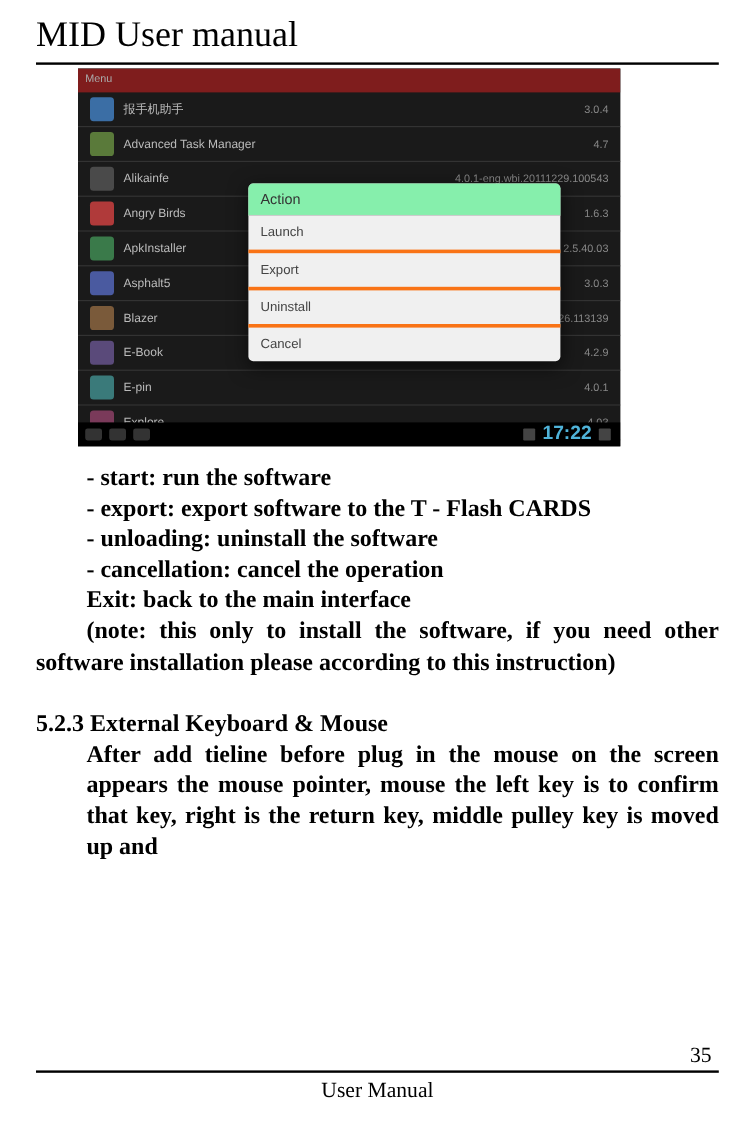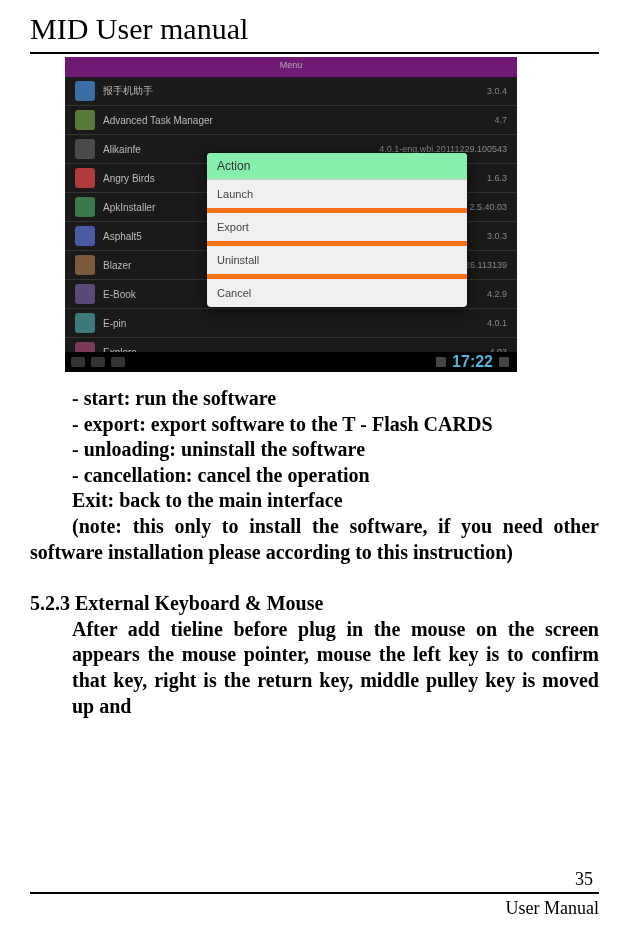--- a/index.html
+++ b/index.html
@@ -23,25 +23,24 @@
       width: 452px;
       height: 315px;
       margin-left: 35px;
       background: #1a1a1a;
       position: relative;
       overflow: hidden;
       font-family: Arial, sans-serif;
     }
     .shot-header {
       height: 20px;
-      background: #701a75;
+      background: #7f1d1d;
       color: #aaa;
       font-size: 9px;
       padding: 3px 6px;
-      text-align: center;
     }
     .app-list { position: absolute; top: 20px; left: 0; right: 0; }
     .app-row {
       display: flex;
       align-items: center;
       justify-content: space-between;
       padding: 4px 10px;
       border-bottom: 1px solid #333;
       height: 29px;
     }
@@ -67,21 +66,21 @@
       padding: 6px 10px;
       font-size: 12px;
       color: #333;
       border-bottom: 1px solid #ccc;
       border-radius: 4px 4px 0 0;
     }
     .dialog-item {
       padding: 8px 10px;
       font-size: 11px;
       color: #444;
-      border-bottom: 5px solid #f97316;
+      border-bottom: 3px solid #f97316;
     }
     .dialog-item:last-child { border-bottom: none; }
     .taskbar {
       position: absolute;
       bottom: 0;
       left: 0;
       right: 0;
       height: 20px;
       background: #000;
       display: flex;
@@ -123,21 +122,21 @@
       right: 30px;
     }
     .page-num {
       text-align: right;
       font-size: 18px;
       font-weight: normal;
       padding-right: 6px;
     }
     .hrf { border: none; border-top: 2px solid #000; margin-top: 2px; }
     .footer-label {
-      text-align: right;
+      text-align: center;
       font-size: 18px;
       margin-top: 4px;
       font-weight: normal;
     }
   </style>
 </head>
 <body>
 
 <div class="doc-title">MID User manual</div>
 <hr class="hr1">

